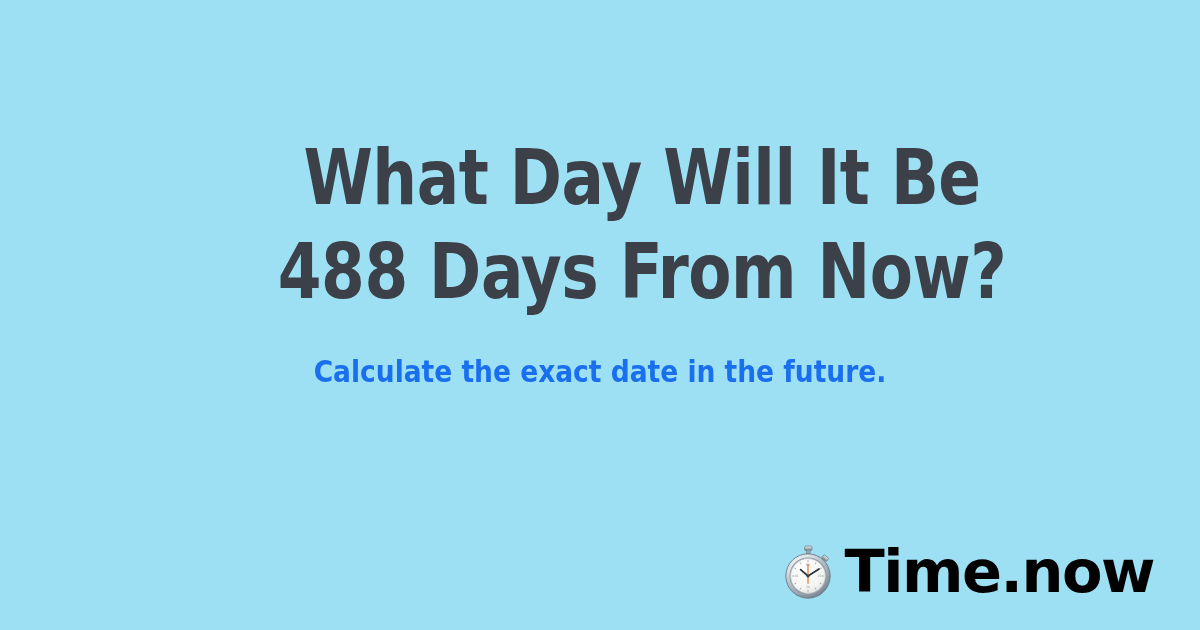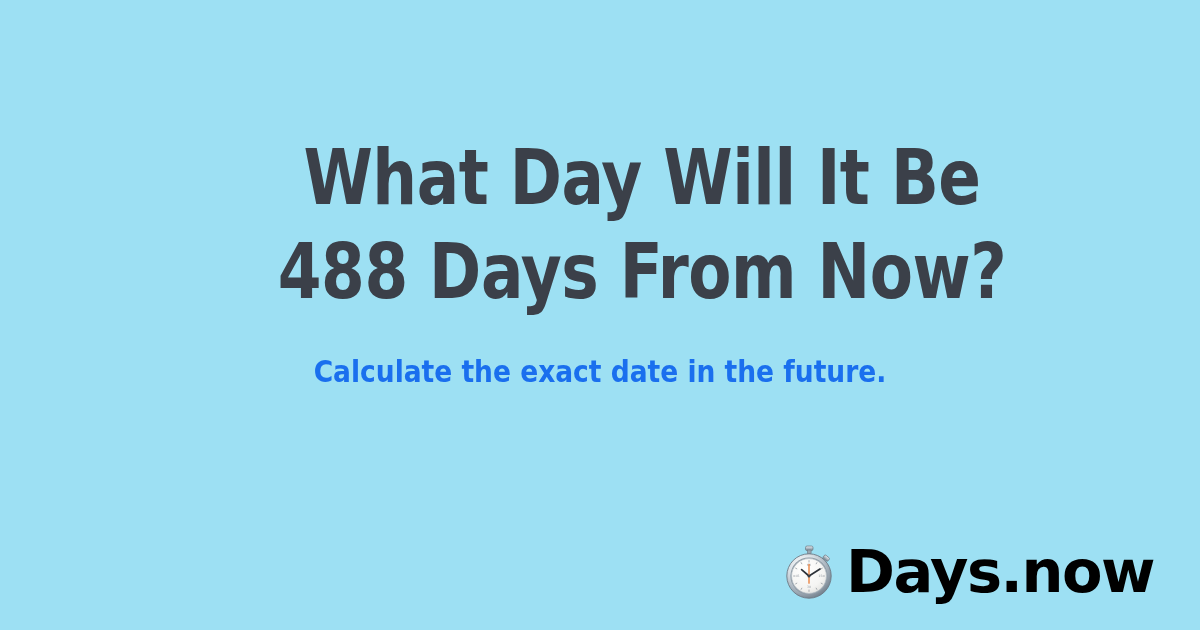--- a/index.html
+++ b/index.html
@@ -157,16 +157,16 @@
         <text x="26" y="43.4">30</text>
         <text x="14.6" y="32.2">45</text>
       </g>
 
       <line x1="26" y1="31" x2="37.0" y2="24.0" stroke="#2c3138" stroke-width="1.7" stroke-linecap="round"></line>
       <line x1="26" y1="31" x2="18.6" y2="24.6" stroke="#2c3138" stroke-width="1.7" stroke-linecap="round"></line>
       <line x1="26" y1="19.4" x2="26" y2="38.2" stroke="#e8772e" stroke-width="1.25" stroke-linecap="round"></line>
       <circle cx="26" cy="31" r="1.5" fill="#3a4048"></circle>
     </svg>
 
-    <span id="brand-wordmark" style="color: rgb(0, 0, 0);">Days.now</span>
+    <span id="brand-wordmark" style="color: rgb(0, 0, 0);">Time.now</span>
   </div>
 
 </div>
 
 </body></html>

